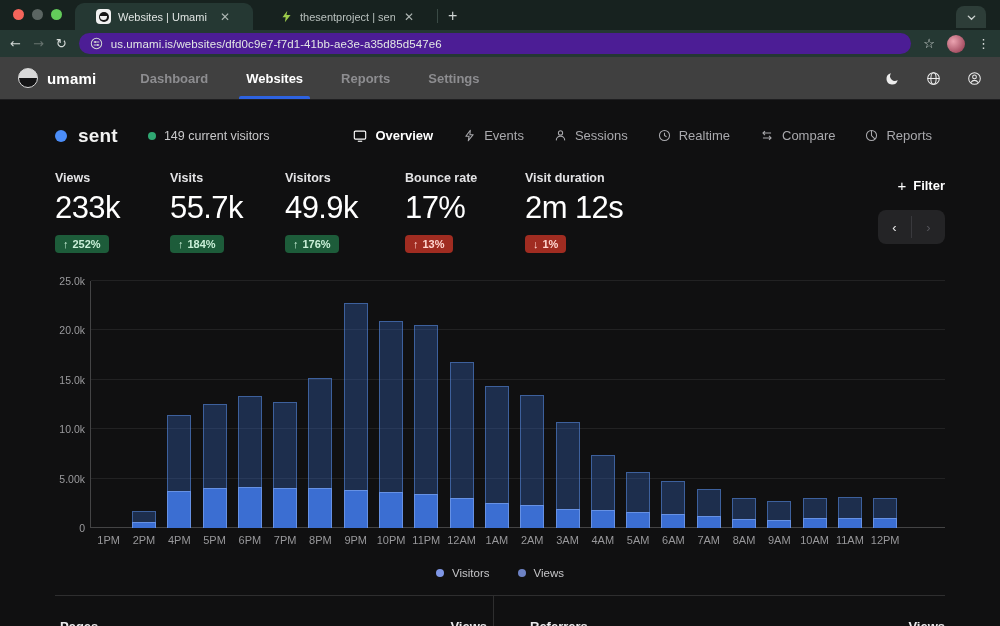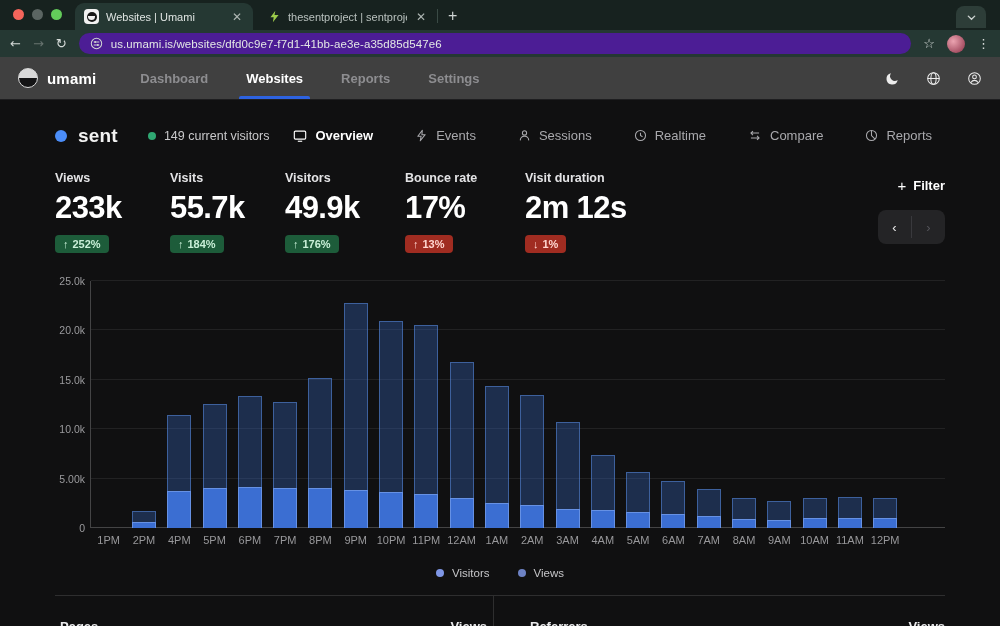--- a/index.html
+++ b/index.html
@@ -3,21 +3,21 @@
 <meta charset="utf-8">
 <style>
   * { margin:0; padding:0; box-sizing:border-box; }
   html,body { width:1000px; height:626px; overflow:hidden; }
   body { background:#101011; font-family:"Liberation Sans", sans-serif; -webkit-font-smoothing:antialiased; }
 
   
   .tabstrip { height:30px; background:#17221f; display:flex; align-items:flex-end; position:relative; }
   .traffic { display:flex; gap:8px; padding:0 13px 10px 13px; align-items:center; }
   .light { width:11px; height:11px; border-radius:50%; }
-  .tab { height:27px; display:flex; align-items:center; gap:7px; padding:0 9px; border-radius:9px 9px 0 0; width:178px; }
+  .tab { height:27px; display:flex; align-items:center; gap:7px; padding:0 21px; border-radius:9px 9px 0 0; width:178px; }
   .tab.active { background:#253833; color:#e9ece b; }
   .tab.inactive { color:#c3cac7; }
   .tab .fav { width:15px; height:15px; border-radius:4px; background:#f2f2f2; display:flex; align-items:center; justify-content:center; flex:none; }
   .tab .fav .inner { width:10px; height:10px; border-radius:50%; background:#181818; position:relative; overflow:hidden; }
   .tab .fav .inner::after { content:""; position:absolute; left:1.5px; right:1.5px; bottom:1.5px; height:4px; border-radius:0 0 4px 4px; background:#f2f2f2; }
   .tab-title { font-size:11px; white-space:nowrap; overflow:hidden; flex:1; color:#dfe4e2; }
   .tab.inactive .tab-title { color:#b9c1be; }
   .tab-close { font-size:12px; color:#aeb6b3; padding:0 2px; cursor:default; }
   .tab-sep { width:1px; height:14px; background:#3a4a45; margin:0 0 7px 0; }
   .newtab { font-size:16px; color:#cdd3d1; margin:0 0 5px 10px; }
@@ -41,31 +41,31 @@
   .nav-item.active::after { content:""; position:absolute; bottom:0; left:-7px; right:-7px; height:3px; background:#2d62e0; border-radius:2px 2px 0 0; }
   .nav-right { margin-left:auto; display:flex; gap:26px; align-items:center; color:#e6e6e6; }
 
   
   .site-header { margin:22px 55px 0; display:flex; align-items:center; }
   .site-dot { width:12px; height:12px; border-radius:50%; background:#4b8df8; }
   .site-name { color:#f2f2f2; font-size:19px; font-weight:800; margin-left:11px; letter-spacing:.2px; }
   .live { display:flex; align-items:center; gap:8px; margin-left:30px; }
   .live-dot { width:8px; height:8px; border-radius:50%; background:#2fa772; }
   .live-text { color:#c9c9cb; font-size:12.5px; }
-  .view-tabs { margin-left:auto; display:flex; gap:16px; }
+  .view-tabs { margin-left:auto; display:flex; gap:4px; }
   .vtab { display:flex; align-items:center; gap:8px; padding:6px 13px; font-size:13px; color:#a9a9ad; border-radius:7px; cursor:default; }
   .vtab.active { color:#fff; font-weight:700; }
   .vtab svg { flex:none; }
 
   
   .metrics-row { margin:22px 55px 0; display:flex; position:relative; height:96px; }
   .metric { width:115px; }
   .metric.wide { width:120px; }
   .metric-label { color:#e3e3e5; font-size:12.5px; font-weight:700; }
-  .metric-value { color:#fff; font-size:31px; font-weight:700; letter-spacing:-0.6px; margin-top:5px; }
+  .metric-value { color:#fff; font-size:31px; font-weight:400; letter-spacing:-0.6px; margin-top:5px; }
   .badge { display:inline-flex; align-items:center; gap:4px; margin-top:9px; padding:3px 8px; border-radius:4px; font-size:11px; font-weight:700; }
   .badge.pos { background:#1d5c3a; color:#c9f0d8; }
   .badge.neg { background:#a02c21; color:#ffd6d0; }
   .right-controls { position:absolute; right:0; top:6px; display:flex; flex-direction:column; align-items:flex-end; }
   .filter-btn { display:flex; align-items:center; gap:7px; color:#fff; font-size:13px; font-weight:700; cursor:default; }
   .filter-plus { font-size:15px; font-weight:400; }
   .controls-row { margin-top:16px; display:flex; gap:10px; }
   .select { width:135px; height:34px; border:1px solid #3e3e41; border-radius:8px; display:flex; align-items:center; justify-content:space-between; padding:0 12px; color:#ececee; font-size:13px; cursor:default; }
   .pager { display:flex; height:34px; background:#242426; border-radius:8px; overflow:hidden; }
   .pager-btn { width:33px; border:none; background:transparent; color:#e8e8e8; font-size:13px; display:flex; align-items:center; justify-content:center; cursor:default; }

